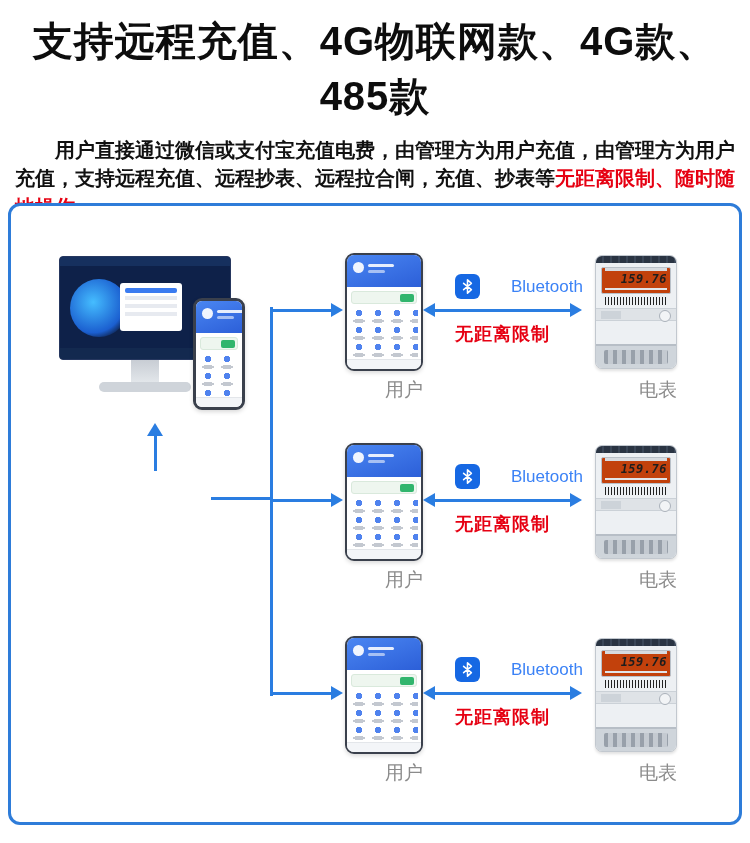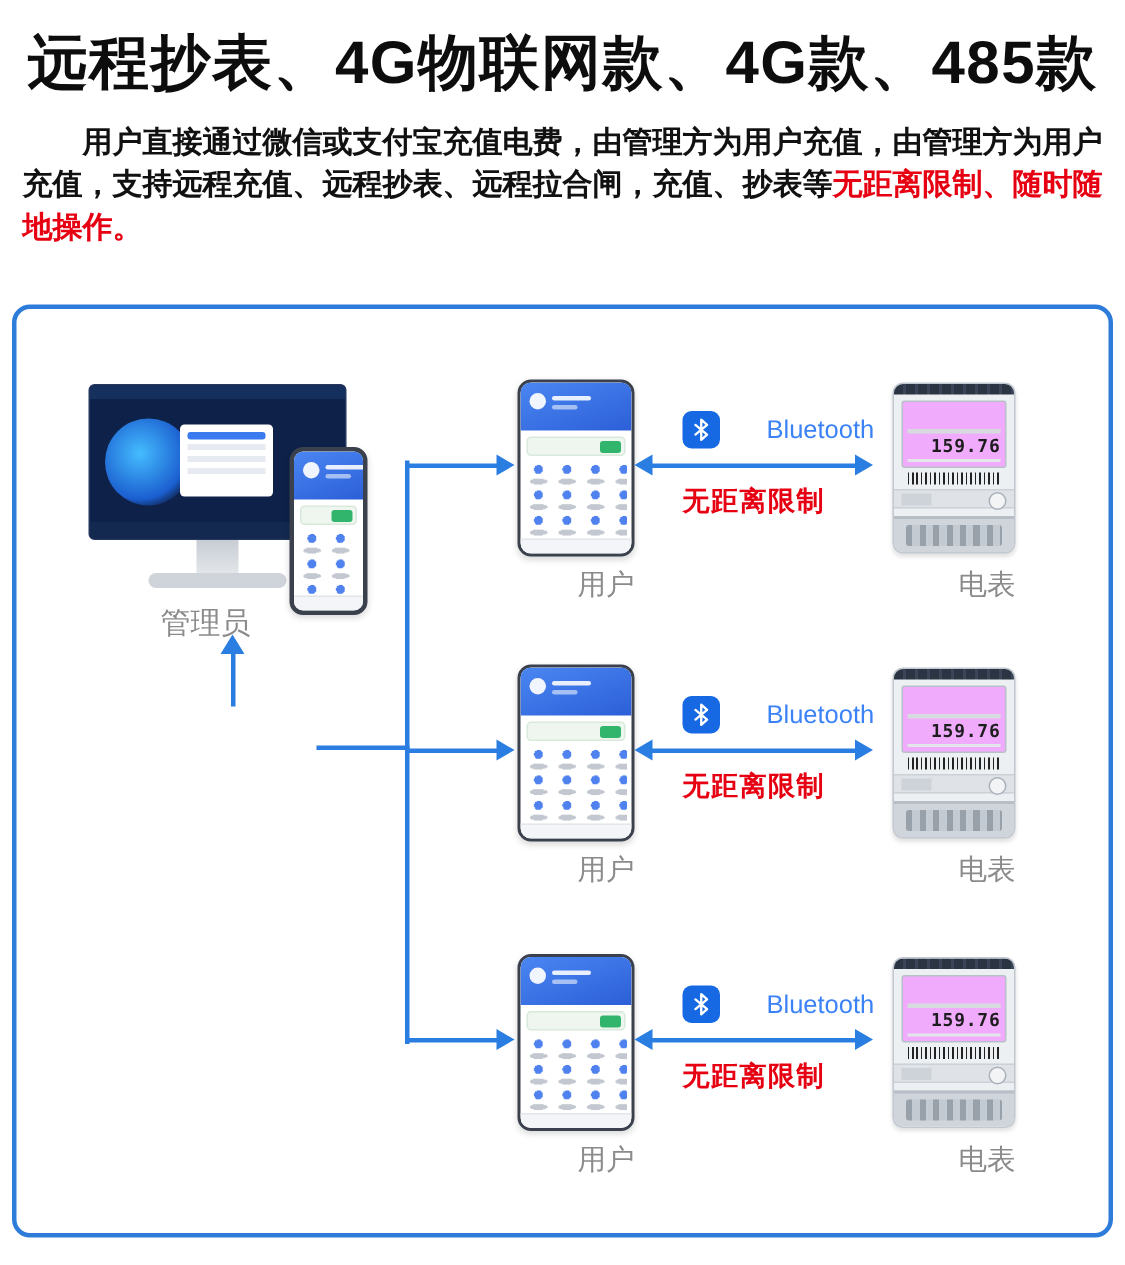--- a/index.html
+++ b/index.html
@@ -56,21 +56,21 @@
   .p-grid{margin:4px 3px 0;height:50px;
     background-image:
       radial-gradient(circle 3px at 9px 5px,#4f82ee 99%,transparent),
       radial-gradient(ellipse 6px 2px at 9px 13px,#c3c8d0 99%,transparent);
     background-size:19px 17px,19px 17px;}
   .p-nav{position:absolute;bottom:0;left:0;right:0;height:10px;background:#f3f5f8;border-top:1px solid #e3e6ea;}
 
   
   .meter{position:absolute;left:584px;top:2px;width:82px;height:114px;background:#edf0f3;border:1px solid #c2c8cf;border-radius:7px;overflow:hidden;box-shadow:0 2px 3px rgba(0,0,0,.12);}
   .m-top{height:7px;background:repeating-linear-gradient(90deg,#2a3443 0 6px,#3a4657 6px 8px);}
-  .m-lcdwrap{margin:4px 5px 0;background:#f0abfc;border:1px solid #b9c0c8;border-radius:2px;padding:18px 3px 3px;}
+  .m-lcdwrap{margin:4px 5px 0;background:#c2410c;border:1px solid #b9c0c8;border-radius:2px;padding:0 3px 3px;font-style:italic;}
   .m-lcd-line{height:3px;background:#d7dbe0;margin-bottom:2px;}
   .m-read{font-family:"DejaVu Sans Mono",monospace;font-size:12px;font-weight:700;text-align:right;color:#1d1d1d;letter-spacing:.5px;line-height:1.1;}
   .m-lcd-line2{height:2px;background:#e2e5e9;margin-top:2px;}
   .m-code{margin:3px 9px 0;height:8px;background:repeating-linear-gradient(90deg,#222 0 1px,transparent 1px 3px);}
   .m-band{margin-top:3px;height:13px;background:#dfe3e7;border-top:1px solid #cbd1d7;border-bottom:1px solid #cbd1d7;position:relative;}
   .m-band::before{content:"";position:absolute;left:5px;top:2px;width:20px;height:8px;background:#cdd3d9;}
   .m-band::after{content:"";position:absolute;right:5px;top:1px;width:10px;height:10px;border-radius:50%;background:#f2f4f6;border:1px solid #aab1ba;}
   .m-foot{position:absolute;bottom:0;left:0;right:0;height:24px;background:#cfd5db;border-top:2px solid #b7bec6;}
   .m-foot::before{content:"";position:absolute;left:8px;right:8px;top:4px;bottom:4px;border-radius:2px;background:repeating-linear-gradient(90deg,#98a0aa 0 4px,#c4cad1 4px 9px);}
 
@@ -84,21 +84,21 @@
   .bt-label{position:absolute;left:500px;top:24px;font-size:17px;color:#3b82f6;}
   .range-line{position:absolute;left:423px;top:56px;width:137px;height:3px;background:var(--blue);}
   .range-head-l{position:absolute;left:412px;top:50px;width:0;height:0;border-top:7px solid transparent;border-bottom:7px solid transparent;border-right:12px solid var(--blue);}
   .range-head-r{position:absolute;left:559px;top:50px;width:0;height:0;border-top:7px solid transparent;border-bottom:7px solid transparent;border-left:12px solid var(--blue);}
   .range-label{position:absolute;left:412px;top:69px;width:159px;text-align:center;color:var(--red);font-size:18px;font-weight:700;letter-spacing:1px;}
   .meter-label{position:absolute;left:584px;top:124px;width:82px;text-align:right;font-size:19px;color:var(--label-gray);}
 </style>
 </head>
 <body>
 
-<h1 class="title">远程抄表、4G物联网款、4G款、485款</h1>
+<h1 class="title">支持远程充值、4G物联网款、4G款、485款</h1>
 
 <p class="intro"><span>用户直接通过微信或支付宝充值电费，由管理方为用户充值，由管理方为用户充值，支持远程充值、远程抄表、远程拉合闸，充值、抄表等</span><span class="red">无距离限制、随时随地操作。</span></p>
 
 <div class="diagram">
 
   <div class="monitor-screen">
     <div class="scr-top"></div>
     <div class="scr-globe"></div>
     <div class="scr-panel"></div>
     <div class="scr-bottom"></div>
@@ -108,21 +108,20 @@
   <div class="phone admin">
     <div class="p-head">
       <div class="p-ava"></div>
       <div class="p-l1"></div>
       <div class="p-l2"></div>
     </div>
     <div class="p-card"></div>
     <div class="p-grid"></div>
     <div class="p-nav"></div>
   </div>
-  <div class="admin-label">管理员</div>
 
   <div class="up-head"></div>
   <div class="vline up-line"></div>
 
   <div class="hline cloud-link"></div>
   <div class="vline trunk"></div>
 
   <div class="row row1">
     <div class="branch-line"></div>
     <div class="branch-head"></div>

